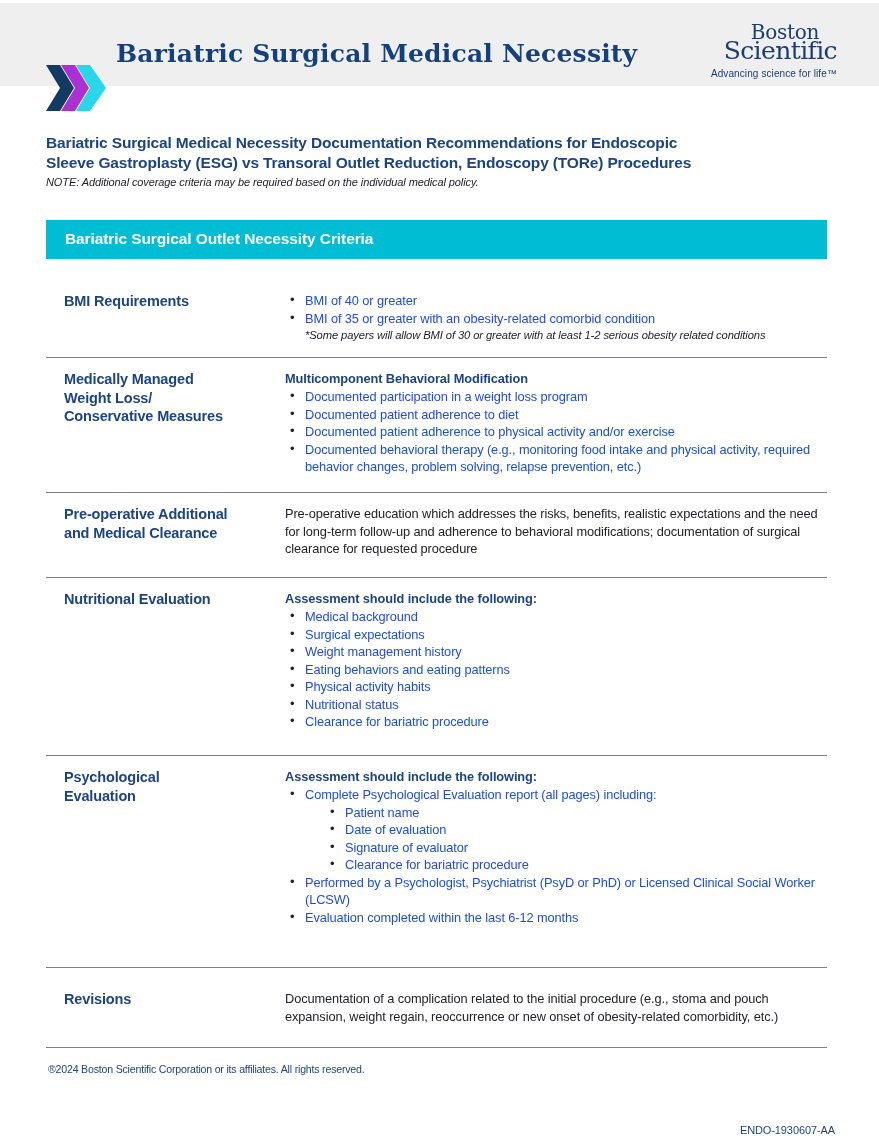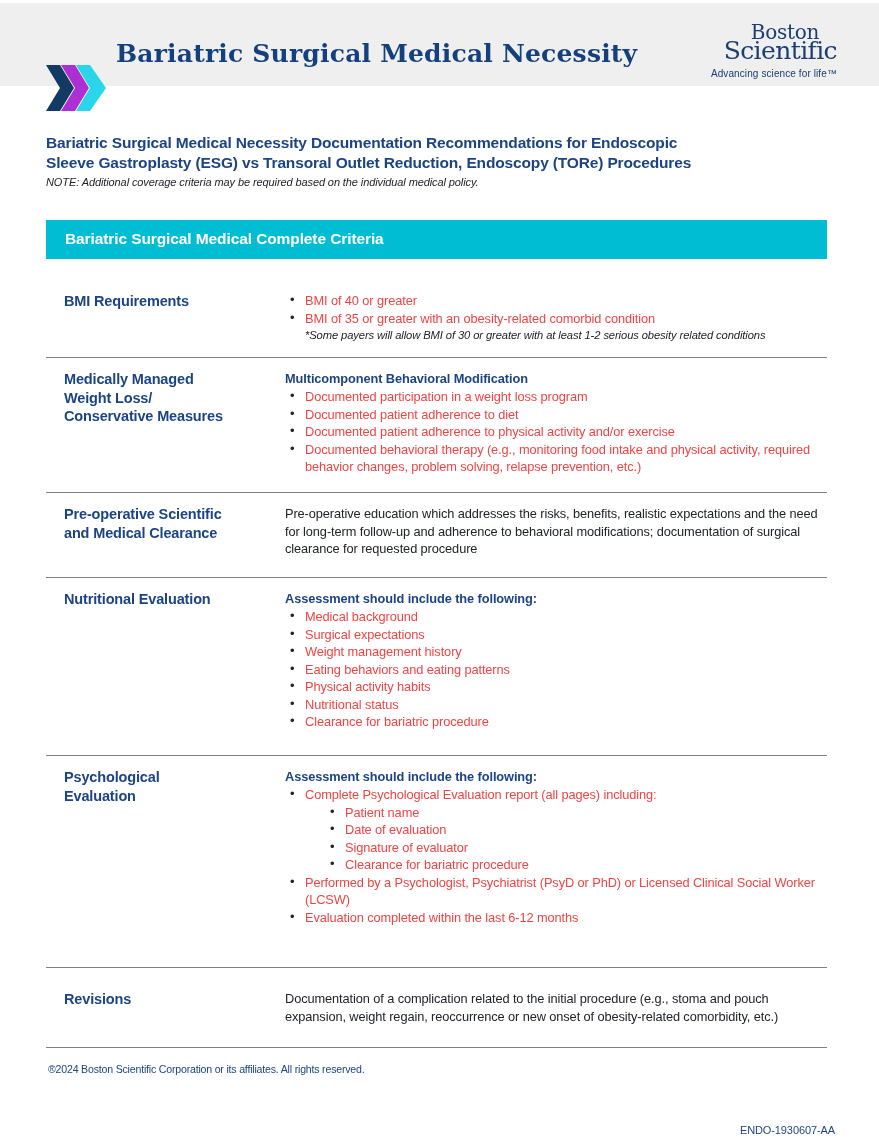--- a/index.html
+++ b/index.html
@@ -152,21 +152,21 @@
     letter-spacing: -0.1px;
   }
   .sec-body ul {
     margin: 0;
     padding: 0;
     list-style: none;
   }
   .sec-body li {
     font-size: 12.8px;
     line-height: 17.5px;
-    color: #ef4444;
+    color: #1d4ed8;
     position: relative;
     padding-left: 20px;
     letter-spacing: -0.1px;
   }
   .sec-body li::before {
     content: "\2022";
     position: absolute;
     left: 5px; top: -1px;
     font-size: 13px;
     color: #20232a;
@@ -216,21 +216,21 @@
   <span class="bsc-tag">Advancing science for life™</span>
 </div>
 
 <div class="doc-intro">
   <div class="line">Bariatric Surgical Medical Necessity Documentation Recommendations for Endoscopic</div>
   <div class="line">Sleeve Gastroplasty (ESG) vs Transoral Outlet Reduction, Endoscopy (TORe) Procedures</div>
   <div class="note">NOTE: Additional coverage criteria may be required based on the individual medical policy.</div>
 </div>
 
 <div class="criteria-band">
-  <div class="band-label">Bariatric Surgical Medical Complete Criteria</div>
+  <div class="band-label">Bariatric Surgical Outlet Necessity Criteria</div>
 </div>
 
 <div class="sections">
 
   <div class="section" style="min-height:78px">
     <div class="sec-label">BMI Requirements</div>
     <div class="sec-body">
       <ul>
         <li>BMI of 40 or greater</li>
         <li>BMI of 35 or greater with an obesity-related comorbid condition</li>
@@ -251,21 +251,21 @@
         <li>Documented participation in a weight loss program</li>
         <li>Documented patient adherence to diet</li>
         <li>Documented patient adherence to physical activity and/or exercise</li>
         <li>Documented behavioral therapy (e.g., monitoring food intake and physical activity, required behavior changes, problem solving, relapse prevention, etc.)</li>
       </ul>
     </div>
   </div>
 
   <div class="section" style="min-height:85px">
     <div class="sec-label">
-      <span>Pre-operative Scientific</span><br>
+      <span>Pre-operative Additional</span><br>
       <span>and Medical Clearance</span>
     </div>
     <div class="sec-body">
       <div class="para">Pre-operative education which addresses the risks, benefits, realistic expectations and the need for long-term follow-up and adherence to behavioral modifications; documentation of surgical clearance for requested procedure</div>
     </div>
   </div>
 
   <div class="section" style="min-height:178px">
     <div class="sec-label">Nutritional Evaluation</div>
     <div class="sec-body">

